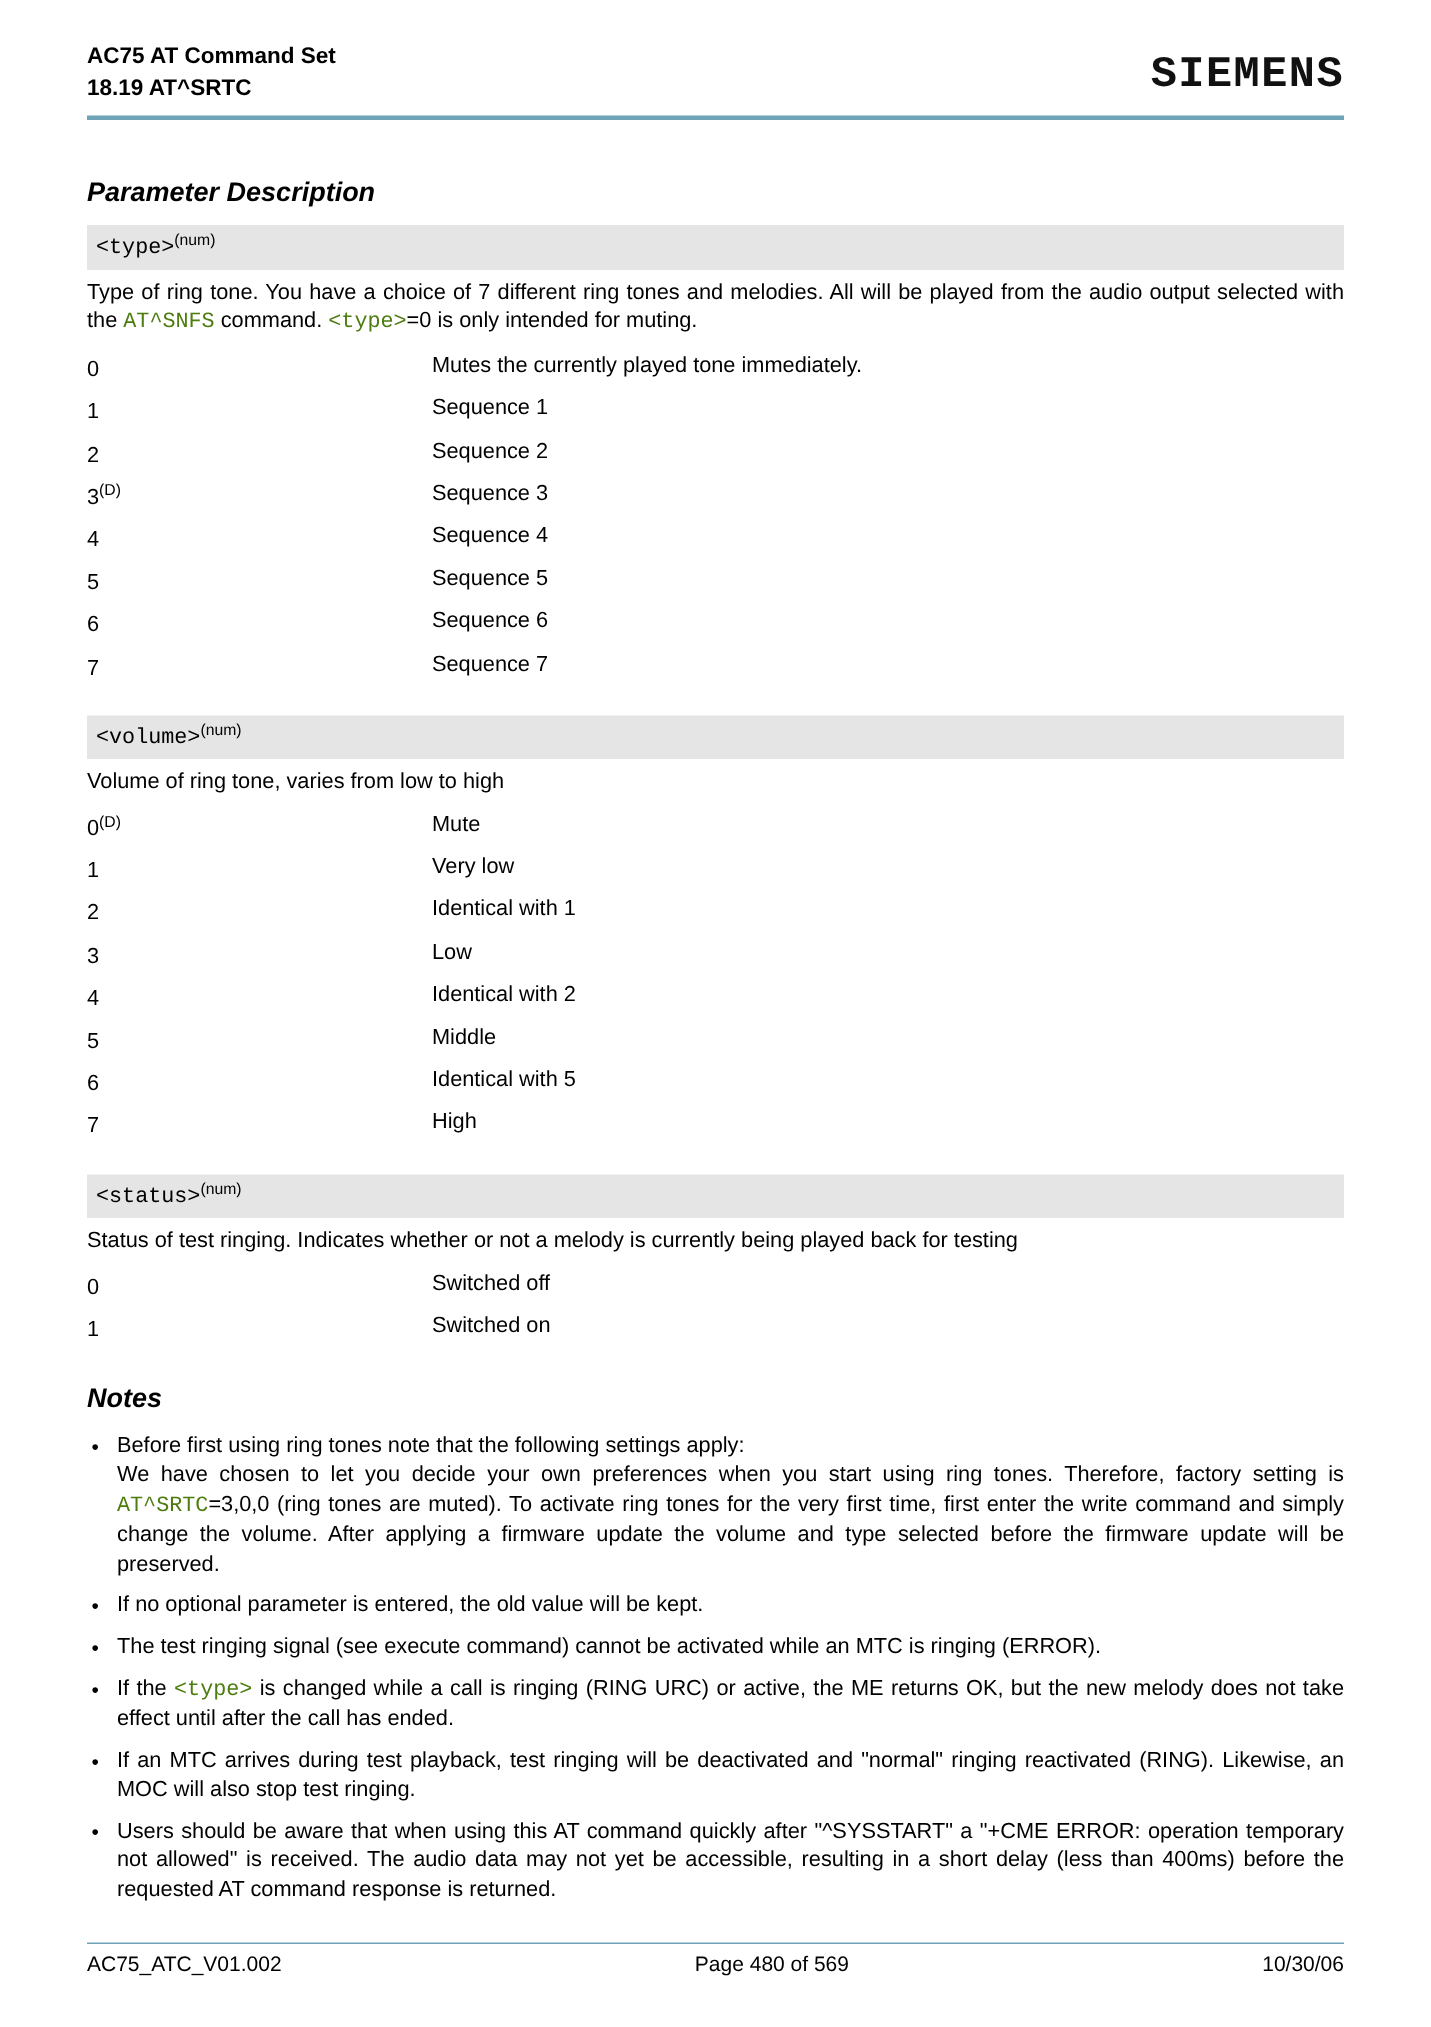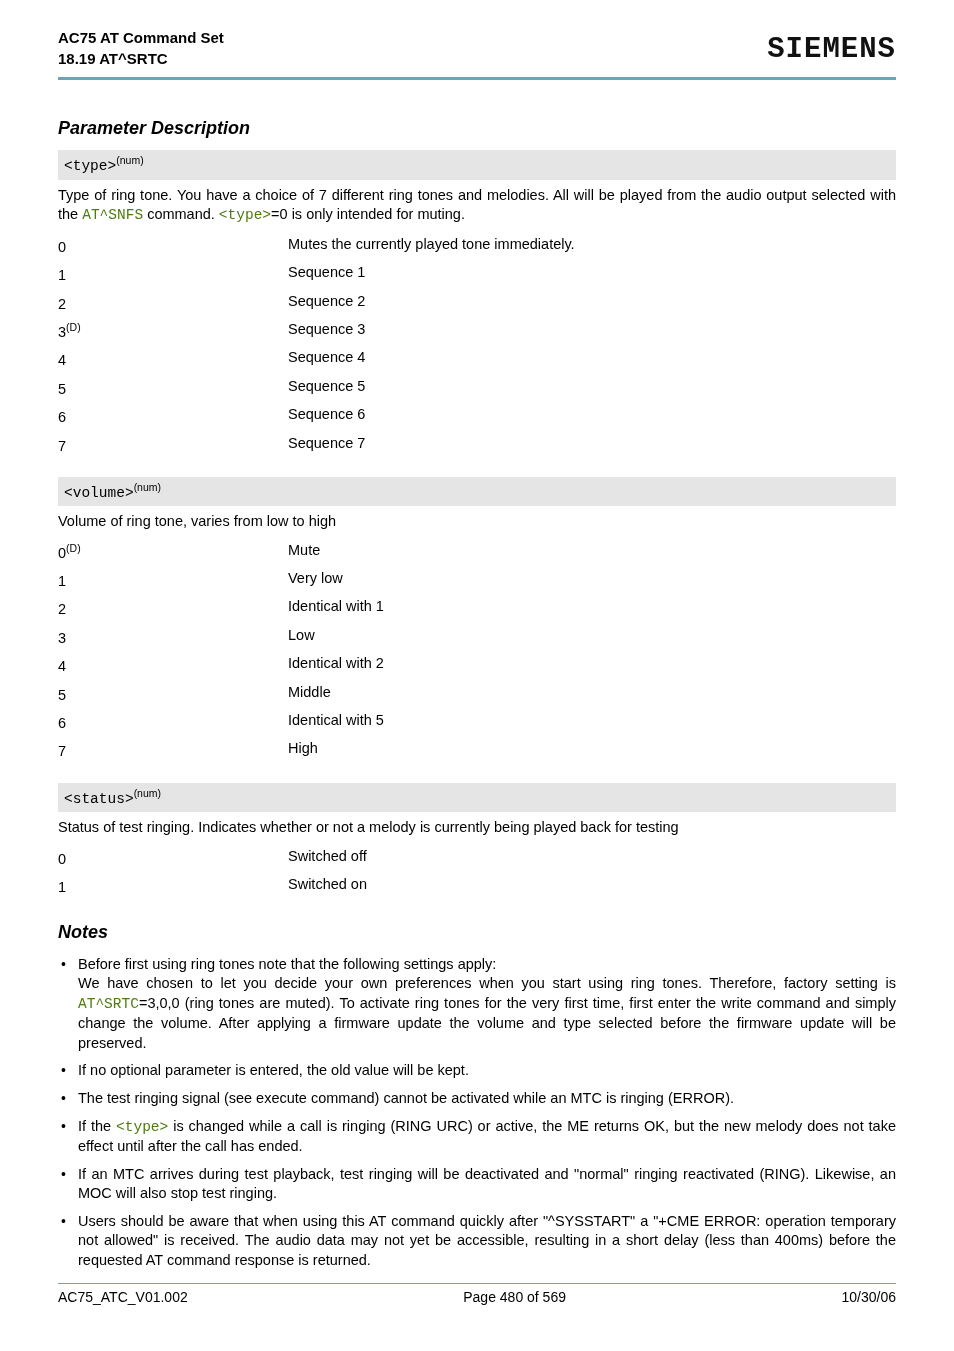--- a/index.html
+++ b/index.html
@@ -68,21 +68,21 @@
   }
   .notes-list li::before {
     content: "•";
     position: absolute;
     left: 3px;
     top: 0;
     font-size: 14px;
   }
   .footer {
     position: absolute;
-    bottom: 44px;
+    bottom: 32px;
     left: 58px;
     right: 58px;
   }
   .footer-hr {
     border: none;
     border-top: 1.5px solid #6fa4b8;
     margin-bottom: 4px;
   }
   .footer-row {
     display: flex;

